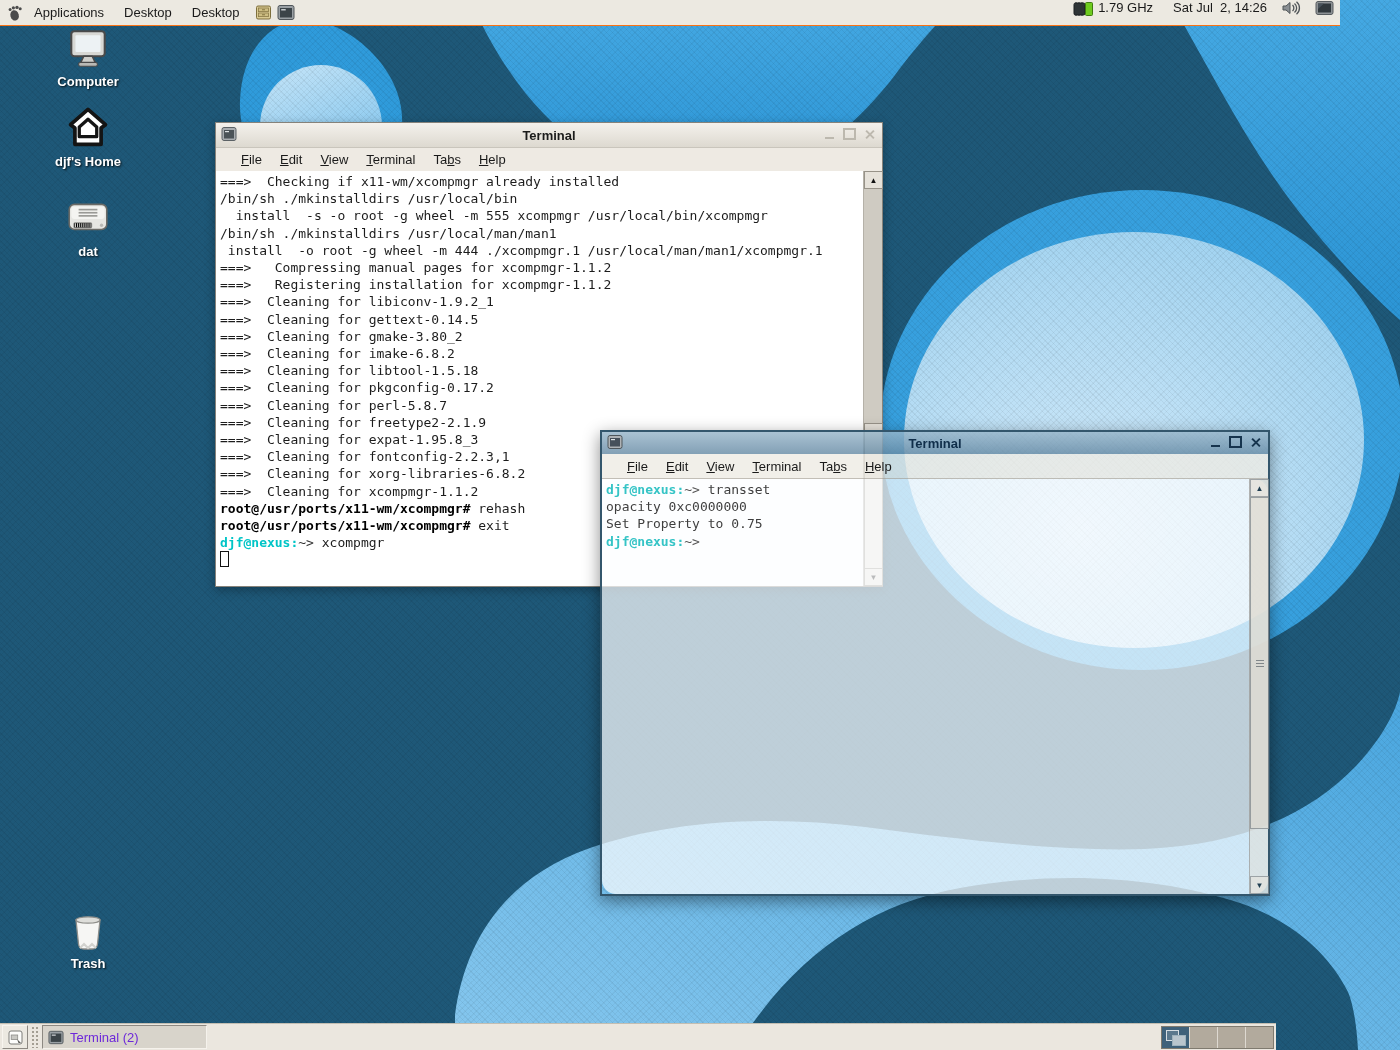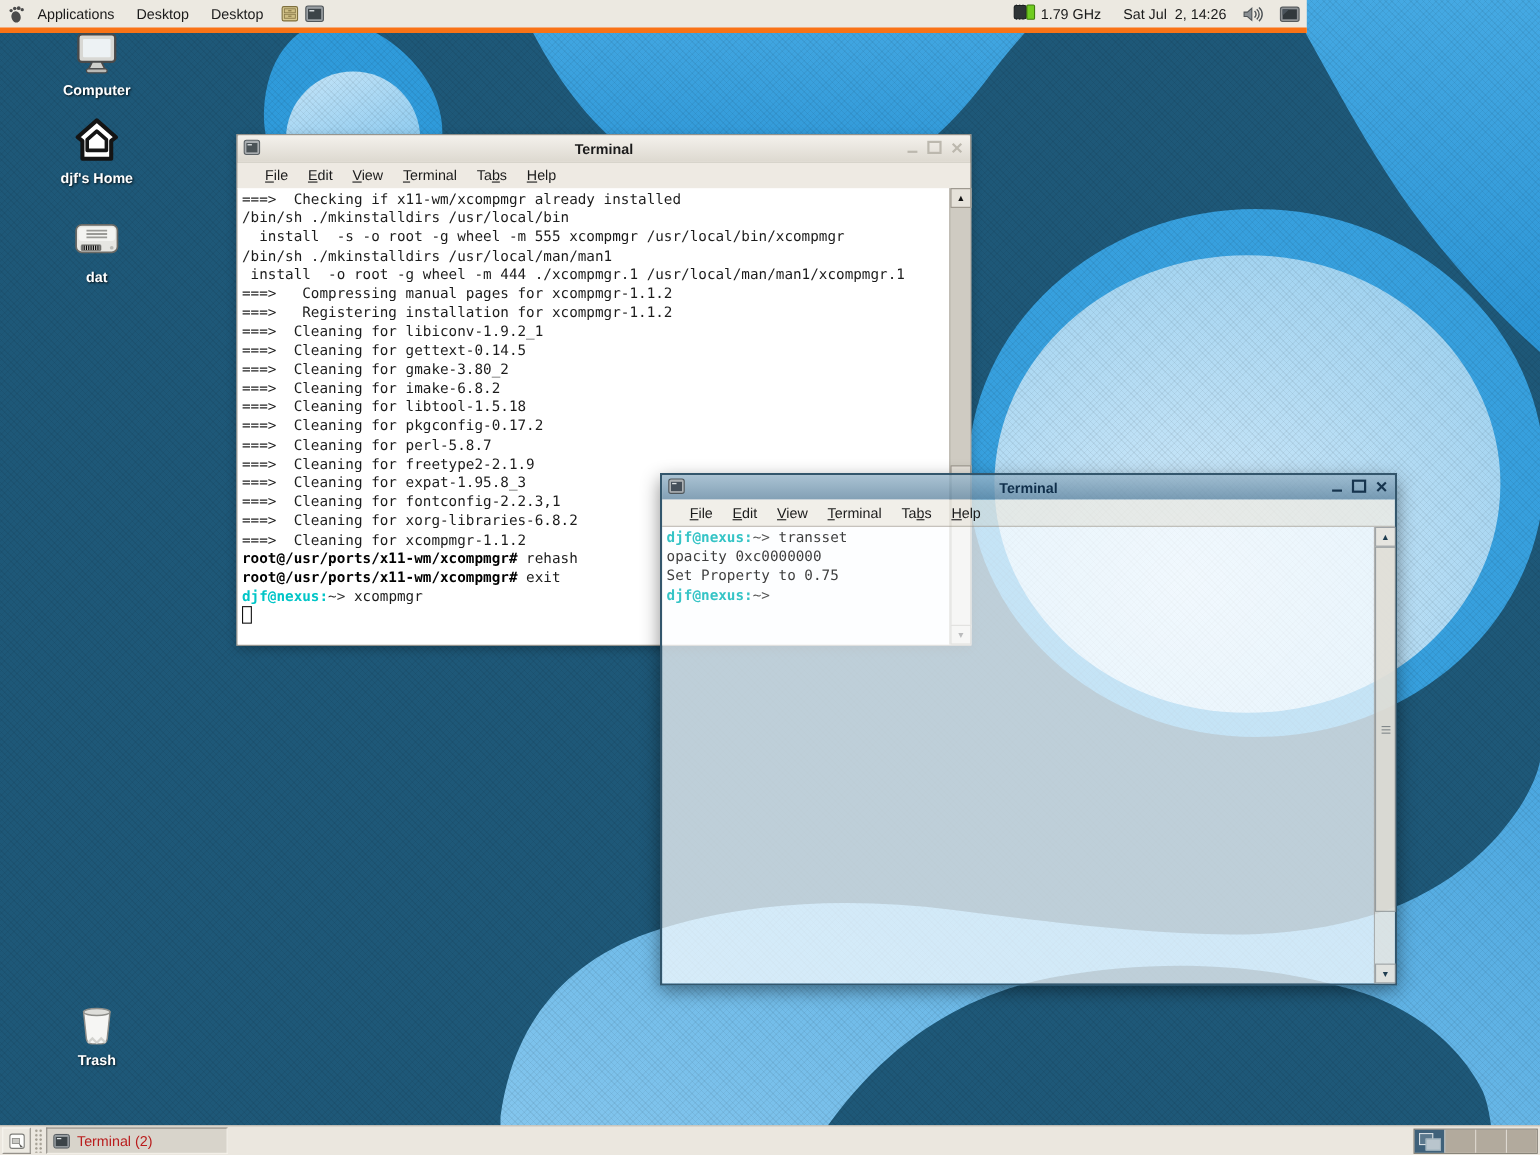--- a/index.html
+++ b/index.html
@@ -3,26 +3,26 @@
 <meta charset="utf-8">
 <style>
   html,body{margin:0;padding:0;width:1400px;height:1050px;overflow:hidden;
     font-family:"Liberation Sans",sans-serif;-webkit-font-smoothing:antialiased;}
   .desktop{position:relative;width:1400px;height:1050px;background:#1e5878;overflow:hidden;}
   .wallpaper{position:absolute;left:0;top:0;width:1400px;height:1050px;}
   .texture{position:absolute;inset:0;pointer-events:none;
     background-image:repeating-linear-gradient(45deg,rgba(0,0,0,.055) 0 1px,transparent 1px 4px),
                      repeating-linear-gradient(-45deg,rgba(0,0,0,.045) 0 1px,transparent 1px 4px);}
   
-  .panel-top{position:absolute;left:0;top:0;width:1188px;height:25px;background:#ece9e1;
-    border-bottom:5px solid #f97316;z-index:60;display:flex;align-items:center;font-size:13px;color:#1a1a1a;}
+  .panel-top{position:absolute;left:0;top:0;width:1340px;height:25px;background:#ece9e1;
+    border-bottom:1px solid #f97316;z-index:60;display:flex;align-items:center;font-size:13px;color:#1a1a1a;}
   .pt-menu{padding:0 10px;line-height:25px;cursor:default;}
   .pt-foot{margin-left:6px;display:flex;align-items:center;}
   .pt-launcher{margin-left:5px;display:flex;align-items:center;}
-  .pt-right{position:absolute;right:6px;top:0;height:25px;display:flex;align-items:center;}
+  .pt-right{position:absolute;right:6px;top:0;height:25px;display:flex;align-items:flex-start;}
   .pt-cpu-text{margin-left:3px;}
   .pt-clock{margin-left:20px;white-space:pre;}
   .pt-vol{margin-left:14px;display:flex;align-items:center;}
   .pt-display{margin-left:14px;display:flex;align-items:center;}
   
   .dicon{position:absolute;width:104px;text-align:center;z-index:5;cursor:default;font-weight:bold;}
   .dicon .ic{display:block;margin:0 auto;}
   .dicon .lbl{margin-top:2px;font-size:13px;color:#ffffff;text-shadow:1px 1px 2px rgba(0,0,0,.85);}
   
   .window{position:absolute;}
@@ -58,32 +58,32 @@
   .t1 .sb-up,.t1 .sb-down{background:#e6e2da;border:1px solid #979288;color:#111;}
   .sb-up{top:0;} .sb-down{bottom:0;}
   .t1 .sb-thumb{position:absolute;left:0;top:252px;height:146px;width:17px;background:#e6e2da;border:1px solid #979288;}
   
   .t2{left:600px;top:430px;width:666px;height:462px;border:2px solid #33566c;
       box-shadow:0 5px 16px rgba(0,0,0,.45);z-index:20;}
   .t2 .tbar{height:22px;background:linear-gradient(rgba(151,181,201,.82),rgba(103,139,165,.82));}
   .t2 .ttext{color:#0f2e4a;}
   .t2 .wbtns{color:#16344e;top:2px;}
   .t2 .mbar{height:24px;background:rgba(238,235,228,.8);border-bottom:1px solid rgba(155,150,140,.55);}
-  .t2 .tcontent{position:absolute;left:0;top:47px;right:0;bottom:0;background:rgba(252,254,255,.72);}
+  .t2 .tcontent{position:absolute;left:0;top:47px;right:0;bottom:0;background:rgba(252,254,255,.72);border-radius:14px;}
   .t2 .tout{color:#3f3f3f;}
   .t2 .prompt{color:#35c4c6;}
   .t2 .dim{color:#555;}
   .t2 .sbar{background:rgba(225,222,214,.55);border-left:1px solid rgba(110,110,110,.45);}
   .t2 .sb-up,.t2 .sb-down{background:rgba(230,226,218,.5);border:1px solid rgba(90,100,110,.5);color:#1f3d50;}
   .t2 .sb-thumb{position:absolute;left:0;top:18px;height:330px;width:17px;background:rgba(222,218,209,.6);
       border:1px solid rgba(95,105,115,.55);display:flex;flex-direction:column;align-items:center;justify-content:center;gap:2px;}
   .t2 .sb-thumb i{display:block;width:8px;height:1px;background:rgba(70,80,90,.6);}
   
-  .panel-bottom{position:absolute;left:0;bottom:0;width:1400px;height:26px;background:#ebe7df;
-    border-top:1px solid #c3beb2;z-index:60;display:flex;align-items:center;font-size:13px;color:#b91c1c;}
+  .panel-bottom{position:absolute;left:0;bottom:0;width:1276px;height:26px;background:#ebe7df;
+    border-top:1px solid #c3beb2;z-index:60;display:flex;align-items:center;font-size:13px;color:#6d28d9;}
   .pb-showdesk{margin-left:2px;width:24px;height:22px;background:#ece9e1;border:1px solid;
     border-color:#f8f5ef #8d8982 #8d8982 #f8f5ef;display:flex;align-items:center;justify-content:center;}
   .pb-handle{width:8px;height:22px;margin-left:3px;
     background-image:radial-gradient(circle,#a39e92 1px,transparent 1.2px);background-size:4px 4px;}
   .pb-task{margin-left:3px;width:158px;height:22px;background:#d8d4cb;border:1px solid;
     border-color:#8d8982 #f5f2ec #f5f2ec #8d8982;display:flex;align-items:center;padding-left:5px;gap:6px;}
   .pb-ws{position:absolute;right:2px;top:2px;height:21px;display:flex;border:1px solid #7f7a6f;}
   .ws-cell{width:27px;height:21px;background:#b2aa9d;border-right:1px solid #ded9d1;position:relative;}
   .ws-cell:last-child{border-right:none;}
   .ws-cell.active{background:#3f617a;}

